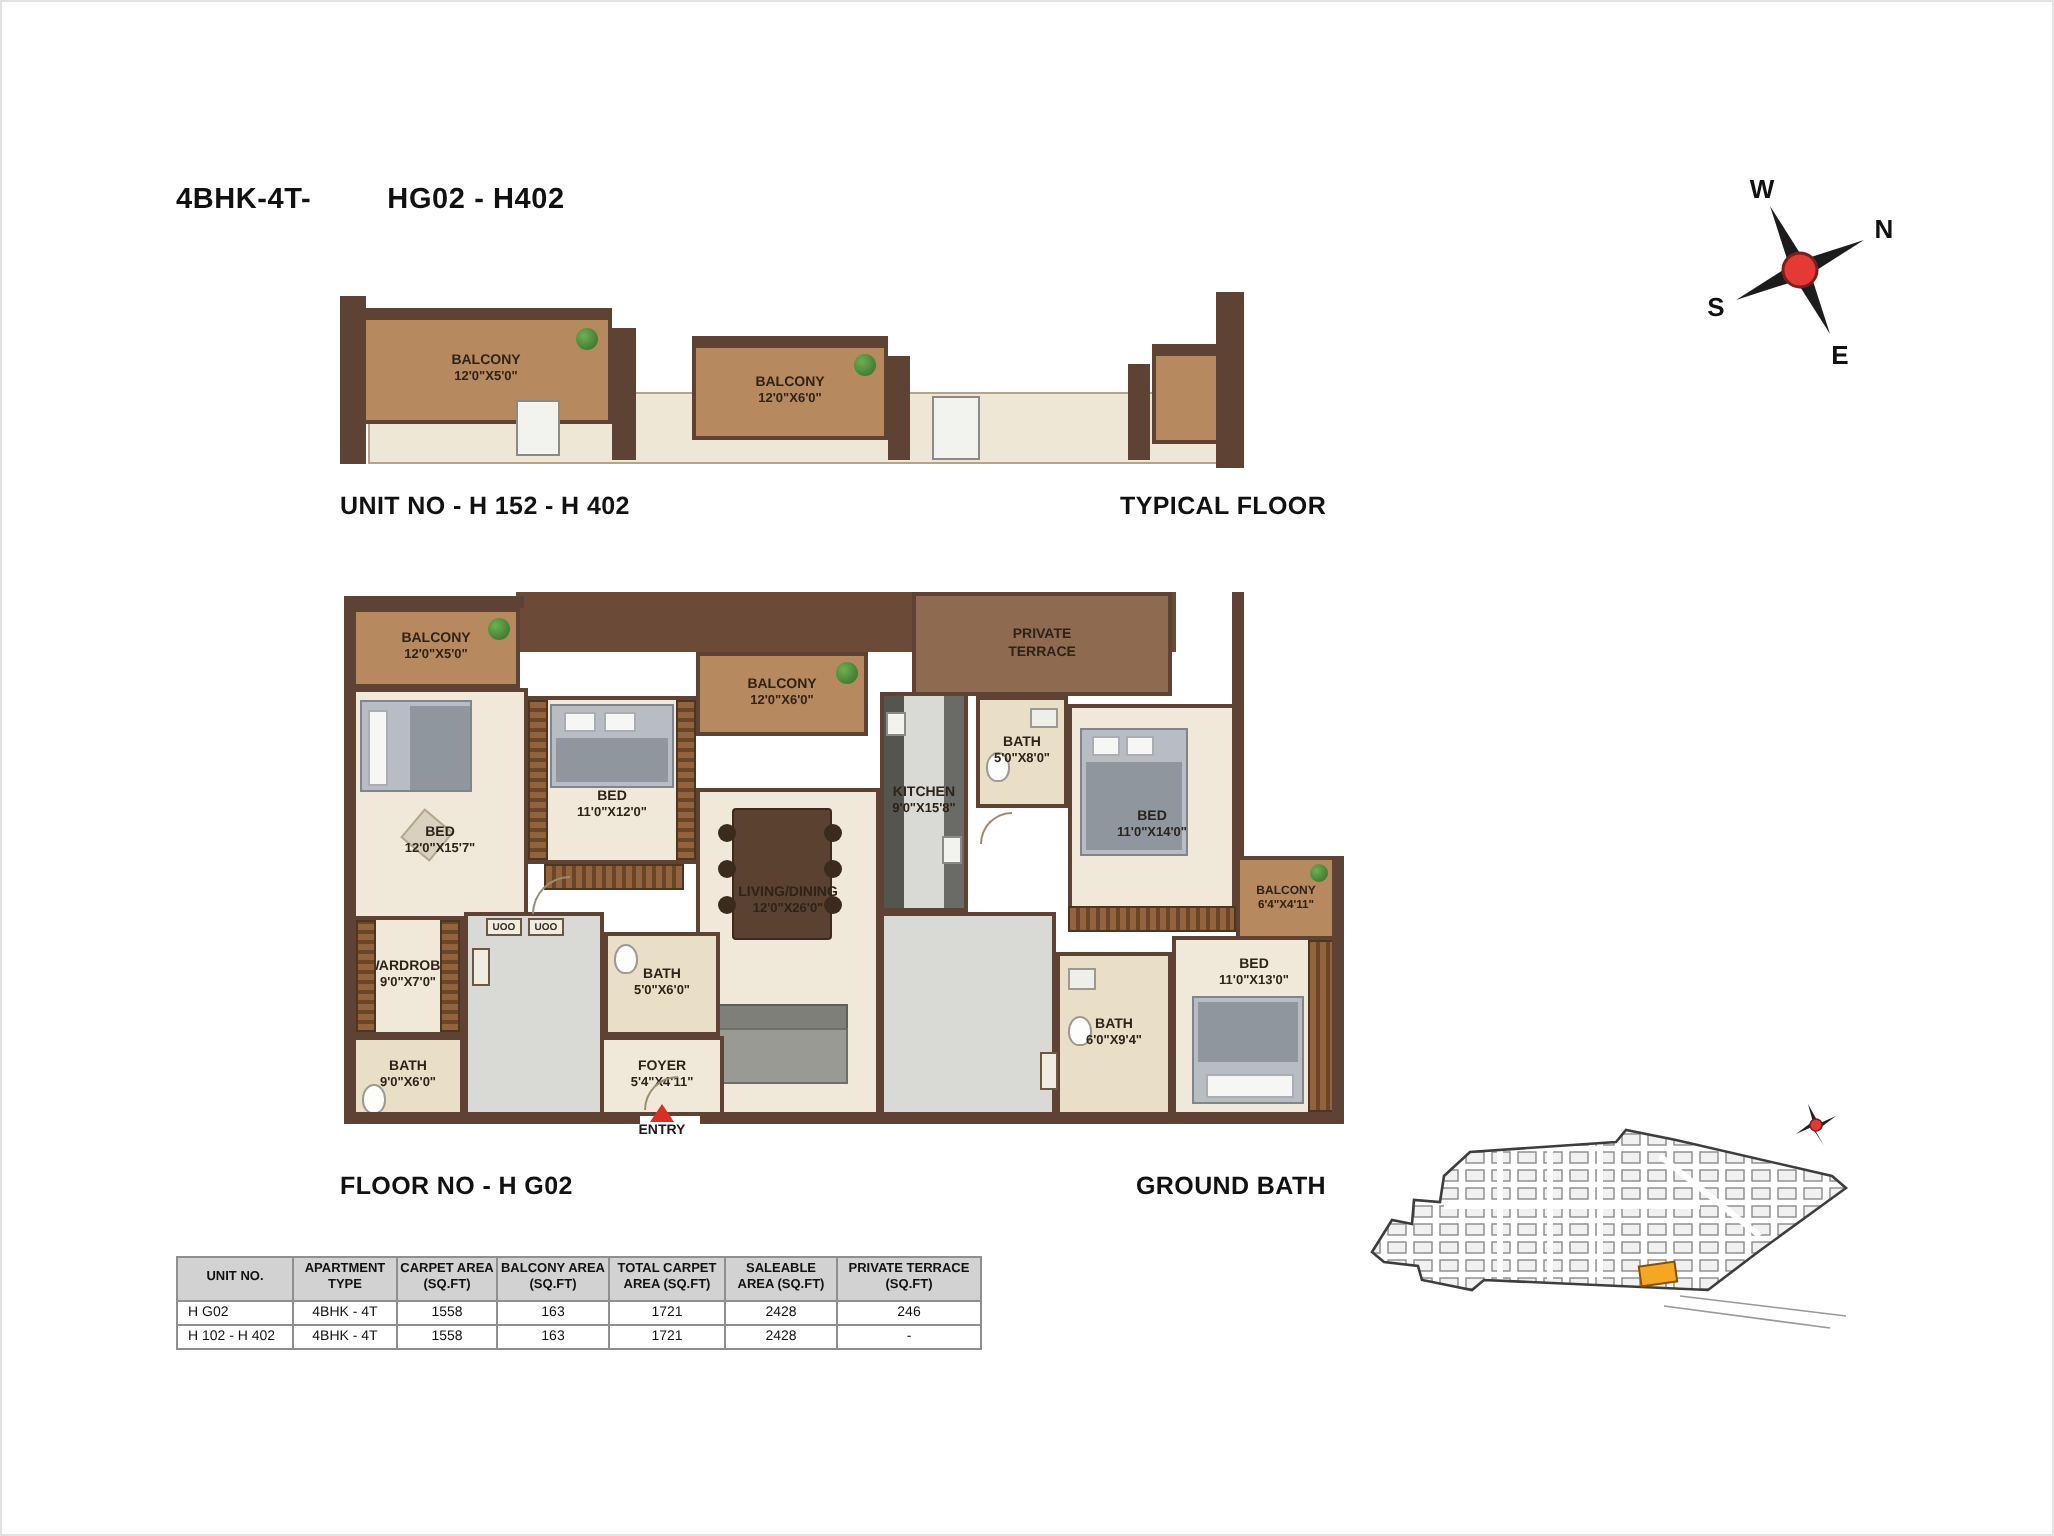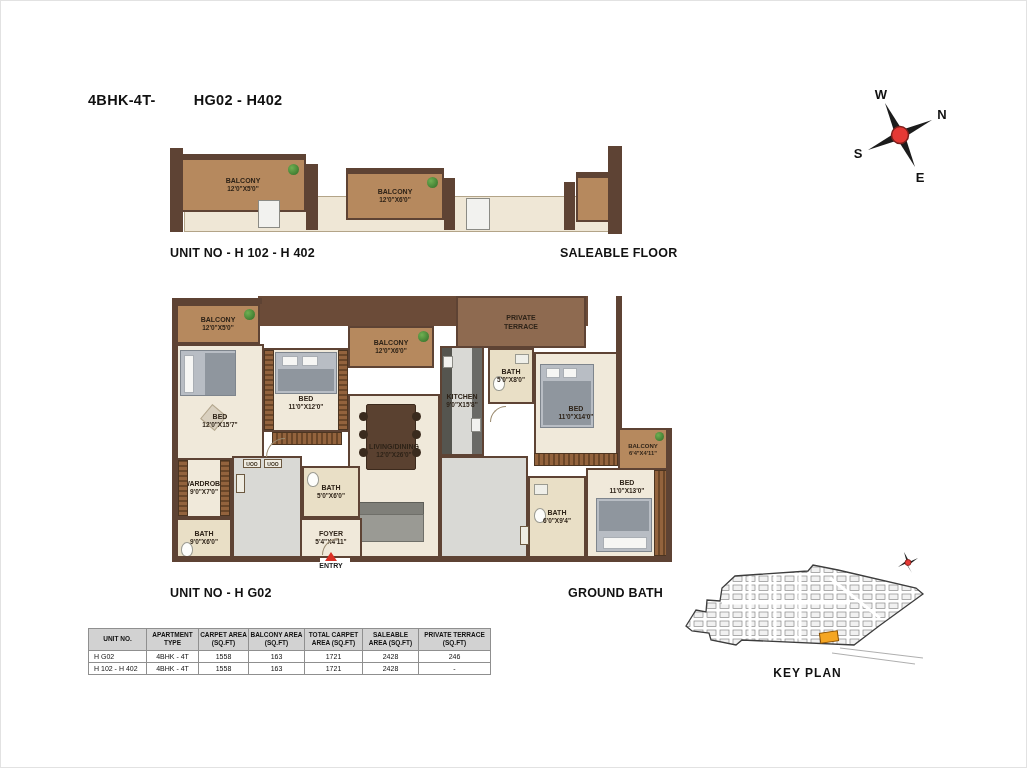--- a/index.html
+++ b/index.html
@@ -109,22 +109,22 @@
         <span class="dims">12'0"X6'0"</span>
       </div>
       <div class="plant" style="right:4px;top:3px;"></div>
     </div>
     <div class="wall" style="left:284px;top:40px;width:11px;height:52px;"></div>
     <div class="appl" style="left:306px;top:60px;width:22px;height:30px;"></div>
     <div class="room wood" style="left:416px;top:34px;width:44px;height:50px;border-top-width:6px;"></div>
     <div class="wall" style="left:404px;top:44px;width:11px;height:48px;"></div>
     <div class="wall" style="left:448px;top:8px;width:14px;height:88px;"></div>
   </div>
-  <div class="sec-label" style="left:170px;top:246px;">UNIT NO - H 102 - H 402</div>
-  <div class="sec-label" style="left:560px;top:246px;">SALEABLE FLOOR</div>
+  <div class="sec-label" style="left:170px;top:246px;">UNIT NO - H 152 - H 402</div>
+  <div class="sec-label" style="left:560px;top:246px;">TYPICAL FLOOR</div>
 
   <div class="abs" style="left:172px;top:292px;width:500px;height:280px;">
 
     <div class="band" style="left:86px;top:4px;width:330px;height:30px;"></div>
     <div class="wall" style="left:0;top:6px;width:90px;height:6px;"></div>
     <div class="wall" style="left:0;top:8px;width:6px;height:260px;"></div>
     <div class="wall" style="left:0;top:264px;width:148px;height:6px;"></div>
     <div class="wall" style="left:178px;top:264px;width:318px;height:6px;"></div>
     <div class="wall" style="left:494px;top:136px;width:6px;height:134px;"></div>
     <div class="wall" style="left:444px;top:4px;width:6px;height:132px;"></div>
@@ -295,21 +295,21 @@
     <div class="arc" style="left:94px;top:146px;width:18px;height:18px;"></div>
     <div class="arc" style="left:318px;top:114px;width:15px;height:15px;"></div>
     <div class="arc" style="left:150px;top:246px;width:16px;height:16px;"></div>
   </div>
 
   <div class="entry">
     <div class="tri"></div>
     <div class="elab">ENTRY</div>
   </div>
 
-  <div class="sec-label" style="left:170px;top:586px;">UNIT NO - H G02</div>
+  <div class="sec-label" style="left:170px;top:586px;">FLOOR NO - H G02</div>
   <div class="sec-label" style="left:568px;top:586px;">GROUND BATH</div>
 
   <svg class="abs" style="left:680px;top:548px;" width="255" height="120" viewBox="0 0 255 120">
     <defs>
       <pattern id="bldgs" width="13" height="9" patternUnits="userSpaceOnUse">
         <rect x="1" y="1" width="9" height="5.5" fill="#f1f1f1" stroke="#8a8a8a" stroke-width="0.7"></rect>
       </pattern>
     </defs>
     <polygon points="6,78 16,62 26,64 27,52 40,53 42,40 55,28 128,23 133,17 158,22 236,40 243,46 199,78 174,97 62,92 56,97 31,92 29,85 12,83" fill="url(#bldgs)" stroke="none"></polygon>
     <path d="M70,26 L70,92 M95,25 L95,92 M120,24 L120,92 M42,55 L170,55 M150,30 L200,70" stroke="#ffffff" stroke-width="3" fill="none"></path>
@@ -318,21 +318,20 @@
     <line x1="160" y1="100" x2="243" y2="110" stroke="#999" stroke-width="0.8"></line>
     <line x1="152" y1="105" x2="235" y2="116" stroke="#999" stroke-width="0.8"></line>
     <g>
       <polygon points="224,4 229,13 227,15" fill="#222"></polygon>
       <polygon points="238,10 229,14 230,16" fill="#222"></polygon>
       <polygon points="218,19 227,15 226,13" fill="#222"></polygon>
       <polygon points="232,25 227,16 225,14" fill="#222"></polygon>
       <circle cx="228" cy="14.5" r="3" fill="#E53935" stroke="#7a1f1b" stroke-width="0.8"></circle>
     </g>
   </svg>
-  <div class="keyplan-label">KEY PLAN</div>
 
   <table class="area">
     <colgroup>
       <col style="width:58px">
         <col style="width:52px">
         <col style="width:50px">
         <col style="width:56px">
       <col style="width:58px">
         <col style="width:56px">
         <col style="width:72px">

